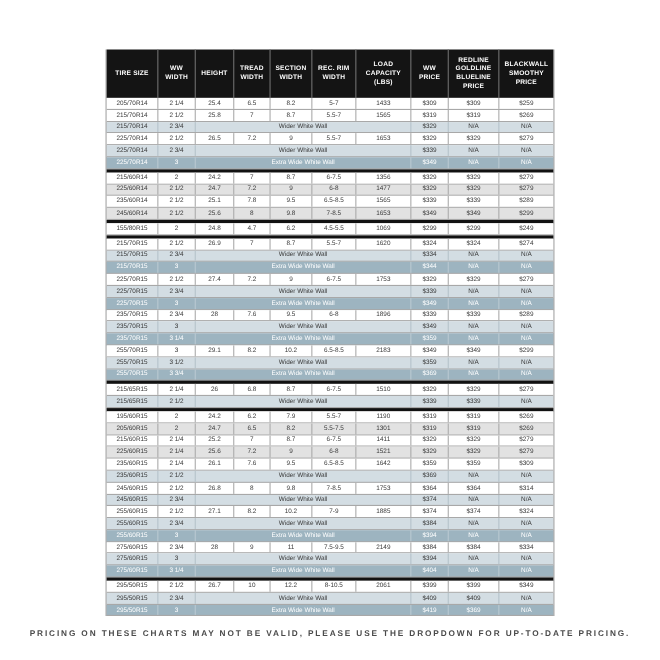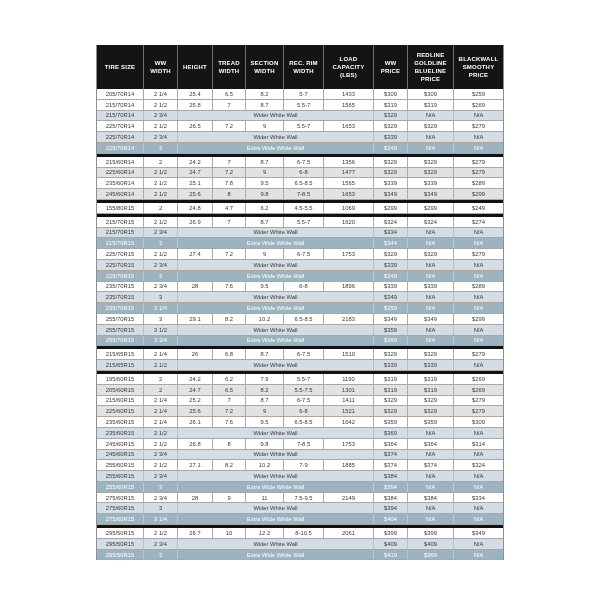--- a/index.html
+++ b/index.html
@@ -488,13 +488,14 @@
         <div class="grid-row row steel">
           <div class="cell">295/50R15</div>
           <div class="cell">3</div>
           <div class="cell" style="grid-column: 3 / span 5;">Extra Wide White Wall</div>
           <div class="cell">$419</div>
           <div class="cell">$369</div>
           <div class="cell">N/A</div>
         </div>
       </div>
   </div>
+  <div class="footer">PRICING ON THESE CHARTS MAY NOT BE VALID, PLEASE USE THE DROPDOWN FOR UP-TO-DATE PRICING.</div>
 </div>
 
 </body></html>

